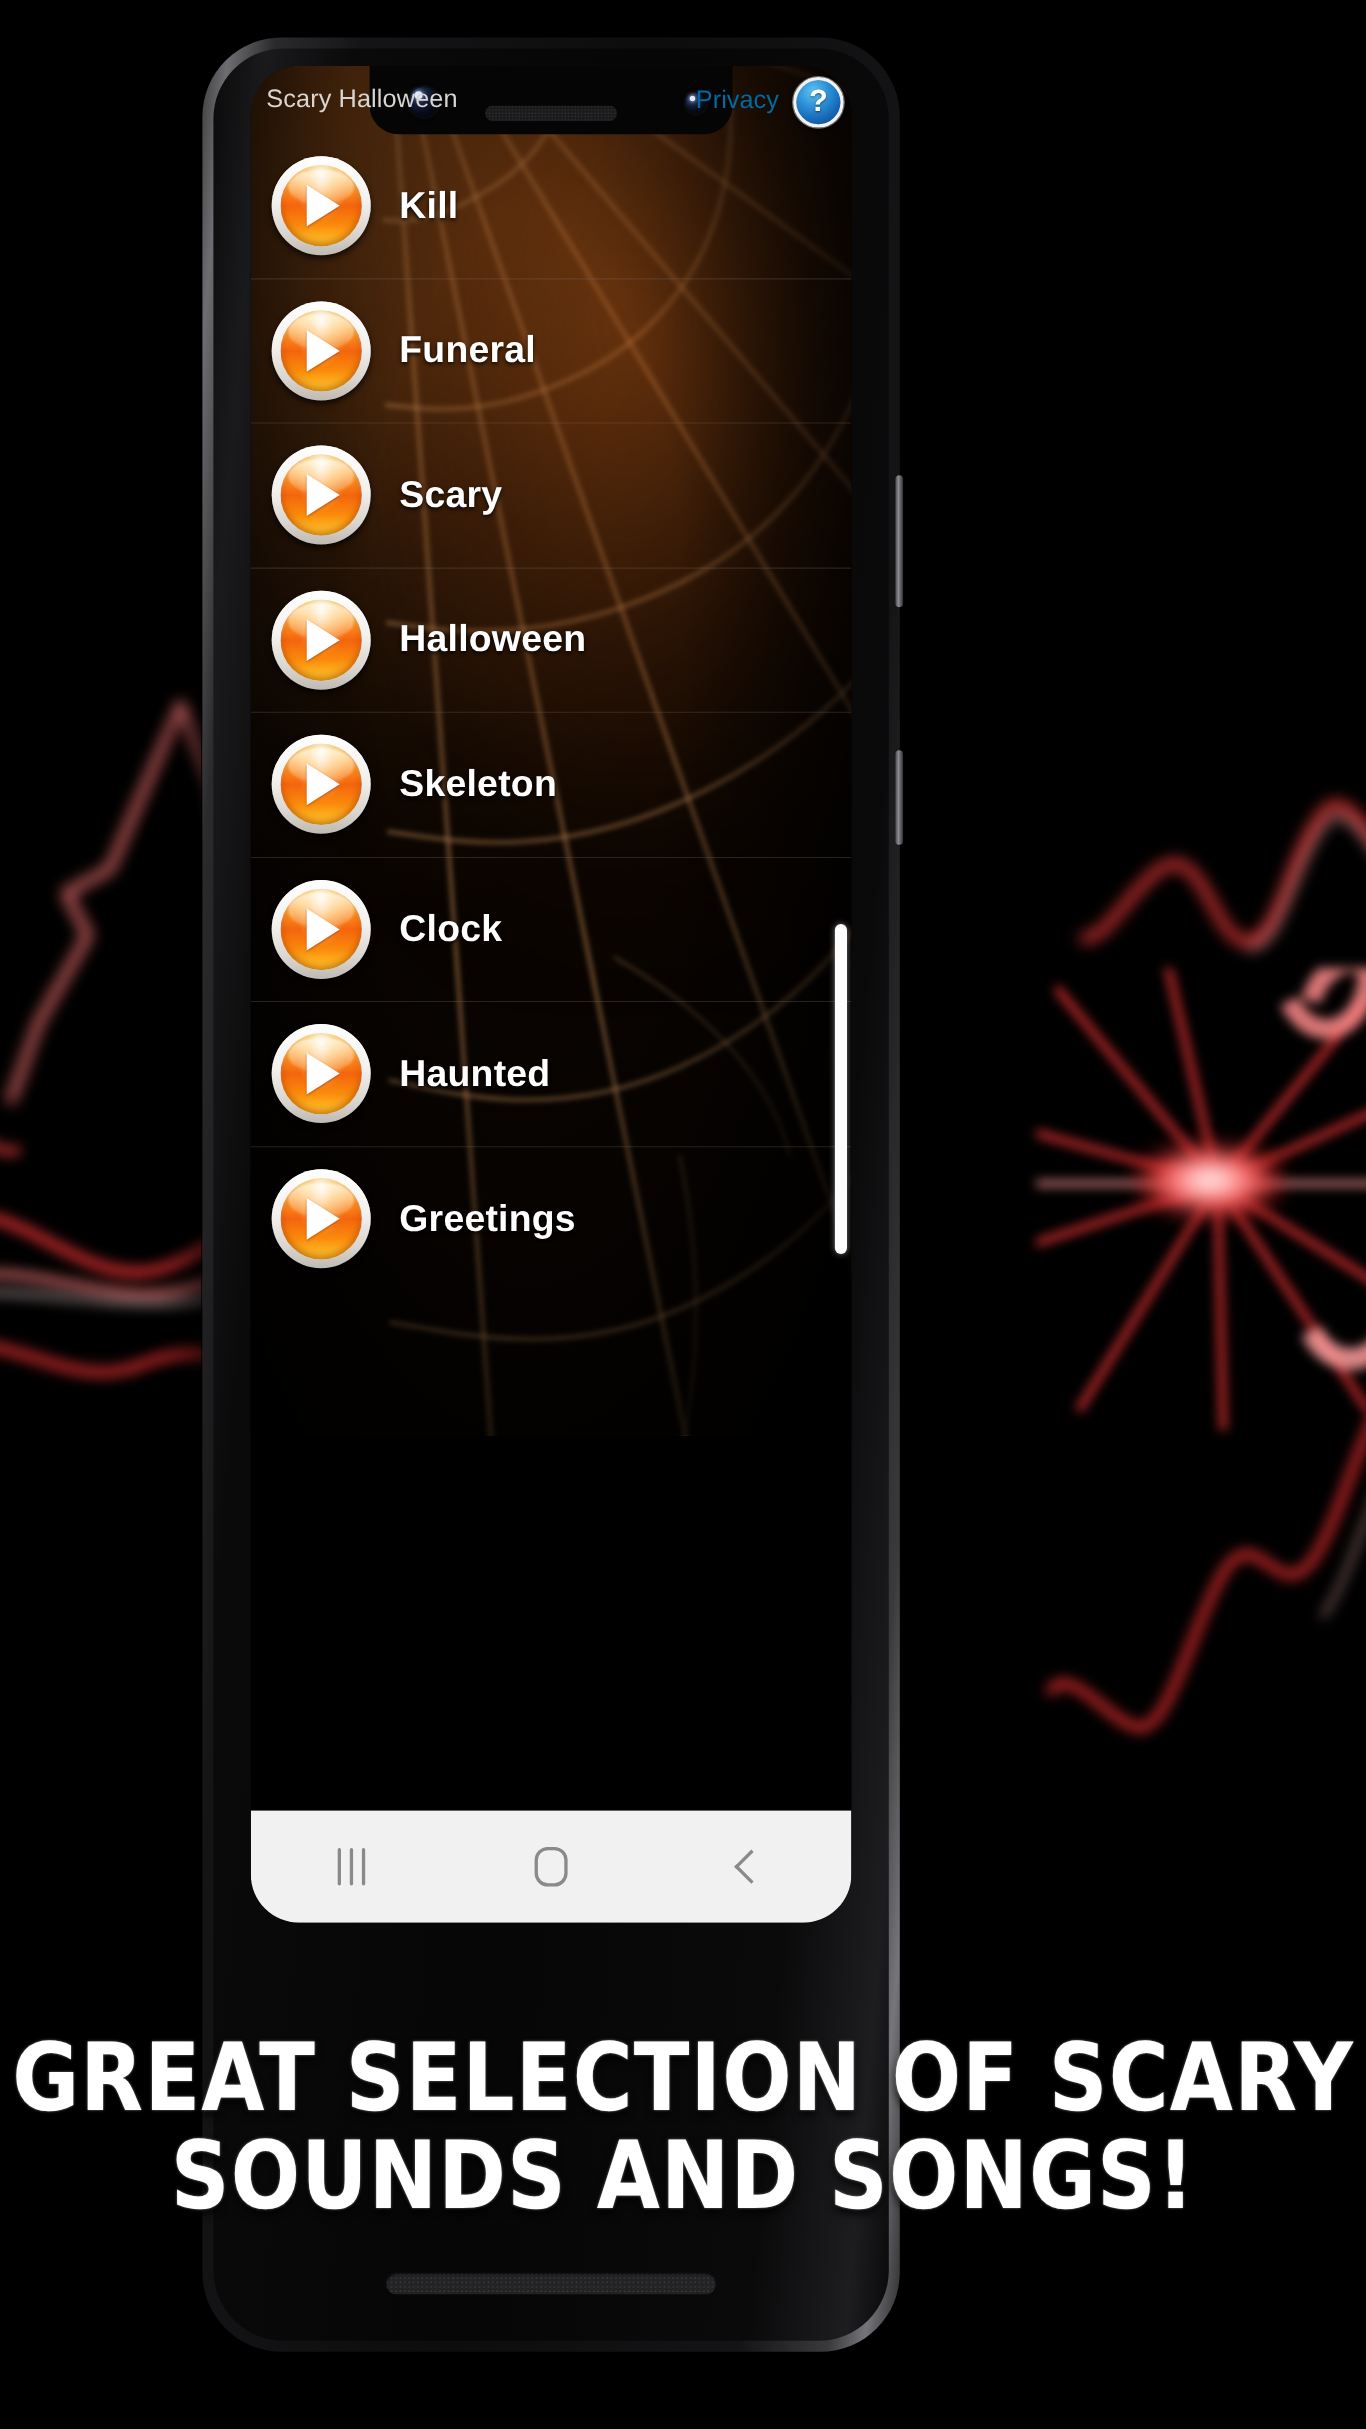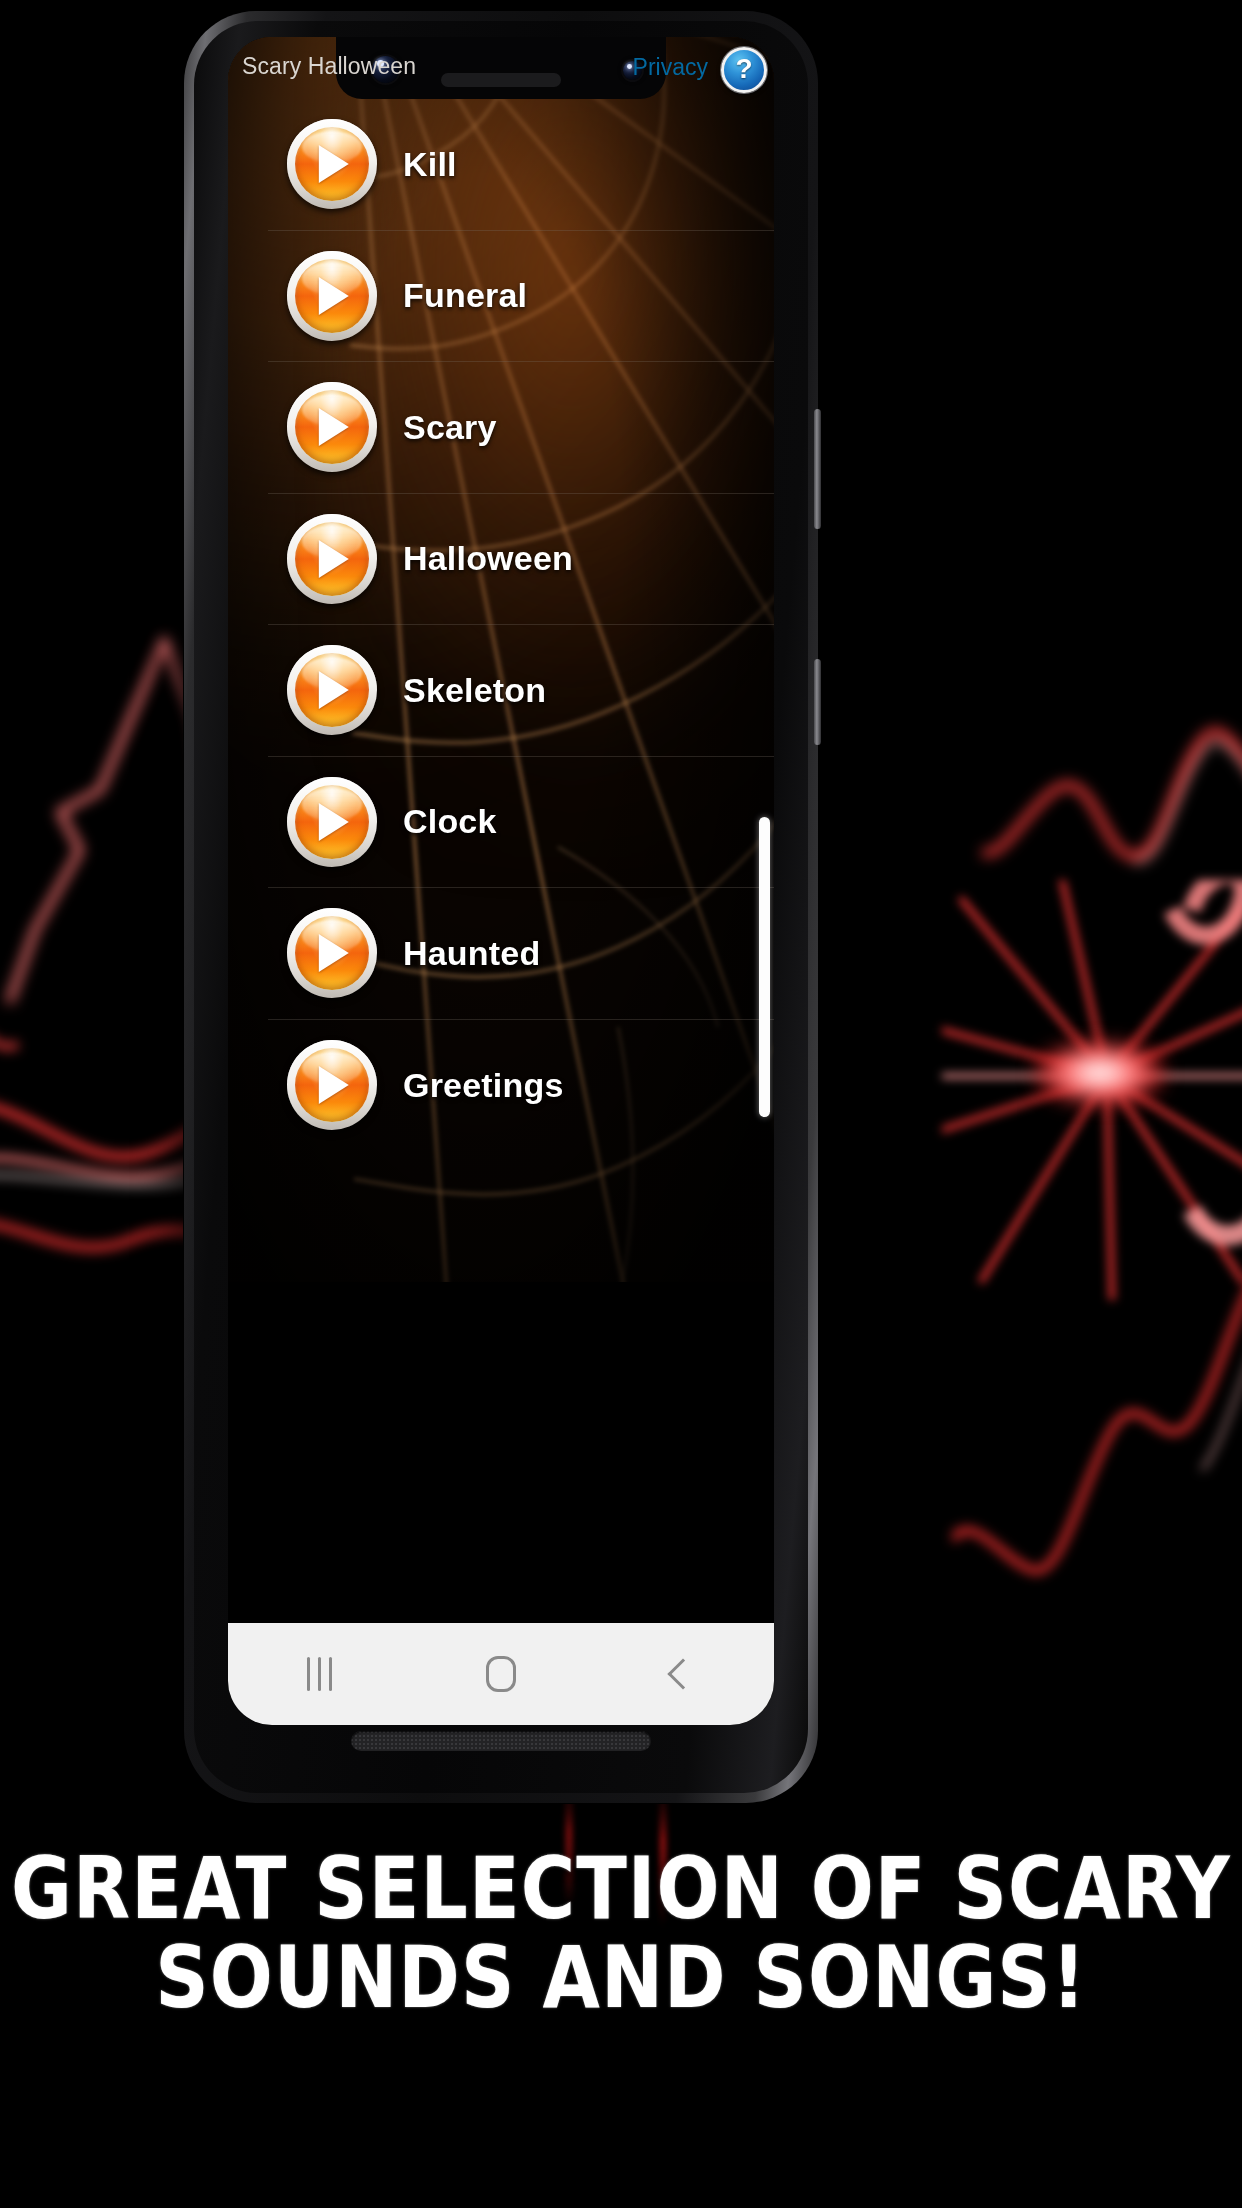--- a/index.html
+++ b/index.html
@@ -38,21 +38,21 @@
   .wave-r svg{ width:100%; height:100%; filter:blur(6px); }
 
   .wave-r2{ position:absolute; right:-60px; top:560px; width:320px; height:330px; }
   .wave-r2 svg{ width:100%; height:100%; filter:blur(7px); }
 
   
   .streak{ position:absolute; width:6px; background:linear-gradient(180deg,rgba(190,18,18,0.0),rgba(210,24,24,0.85),rgba(120,8,8,0.0)); filter:blur(3px); }
 
   
   #phone{
-    position:absolute; left:184px; top:11px; width:634px; height:1792px;
+    position:absolute; left:184px; top:34px; width:634px; height:2104px;
     border-radius:72px;
     background:linear-gradient(95deg,#3b3b3d 0%,#6e6e72 3%,#2b2b2d 8%,#141416 18%,#0d0d0e 50%,#141416 82%,#3a3a3c 92%,#75757a 96%,#2c2c2e 100%);
     box-shadow:0 0 0 1px #000, 0 14px 46px rgba(0,0,0,.9);
   }
   #phone-inner{
     position:absolute; left:10px; top:10px; right:10px; bottom:10px;
     border-radius:64px;
     background:linear-gradient(95deg,#0a0a0b,#1a1a1c 6%,#0a0a0b 16%,#060607 50%,#0a0a0b 84%,#1d1d20 95%,#090909 100%);
   }
   #screen{
@@ -128,21 +128,21 @@
     position:absolute; right:7px; top:10px; width:46px; height:46px; border-radius:50%;
     background:radial-gradient(circle at 38% 26%,#5fc4f2 0%,#2f93d8 34%,#1669b8 66%,#0b3f86 100%);
     border:3px solid #f2f2f2;
     box-shadow:0 0 0 1px #6f6f72, 0 2px 4px rgba(0,0,0,.8);
     display:flex; align-items:center; justify-content:center;
   }
   #help-glyph{ color:#fff; font-size:28px; font-weight:bold; line-height:1;
                text-shadow:0 1px 2px rgba(0,0,0,.55); margin-top:-2px; }
 
   
-  #list{ position:absolute; left:0; top:62px; right:0; height:1182px;padding-left:40px; }
+  #list{ position:absolute; left:0; top:62px; right:0; height:1182px; }
   .row{
     position:relative; height:131.5px; display:flex; align-items:center;
     border-bottom:1px solid rgba(120,110,100,.30);
   }
   .row:last-child{ border-bottom:none; }
 
   .play{
     position:relative; margin-left:19px; width:90px; height:90px; flex:0 0 90px;
     border-radius:50%;
     background:linear-gradient(180deg,#ffffff 0%,#f3f1ee 45%,#d9d5d0 78%,#bfbab3 100%);

